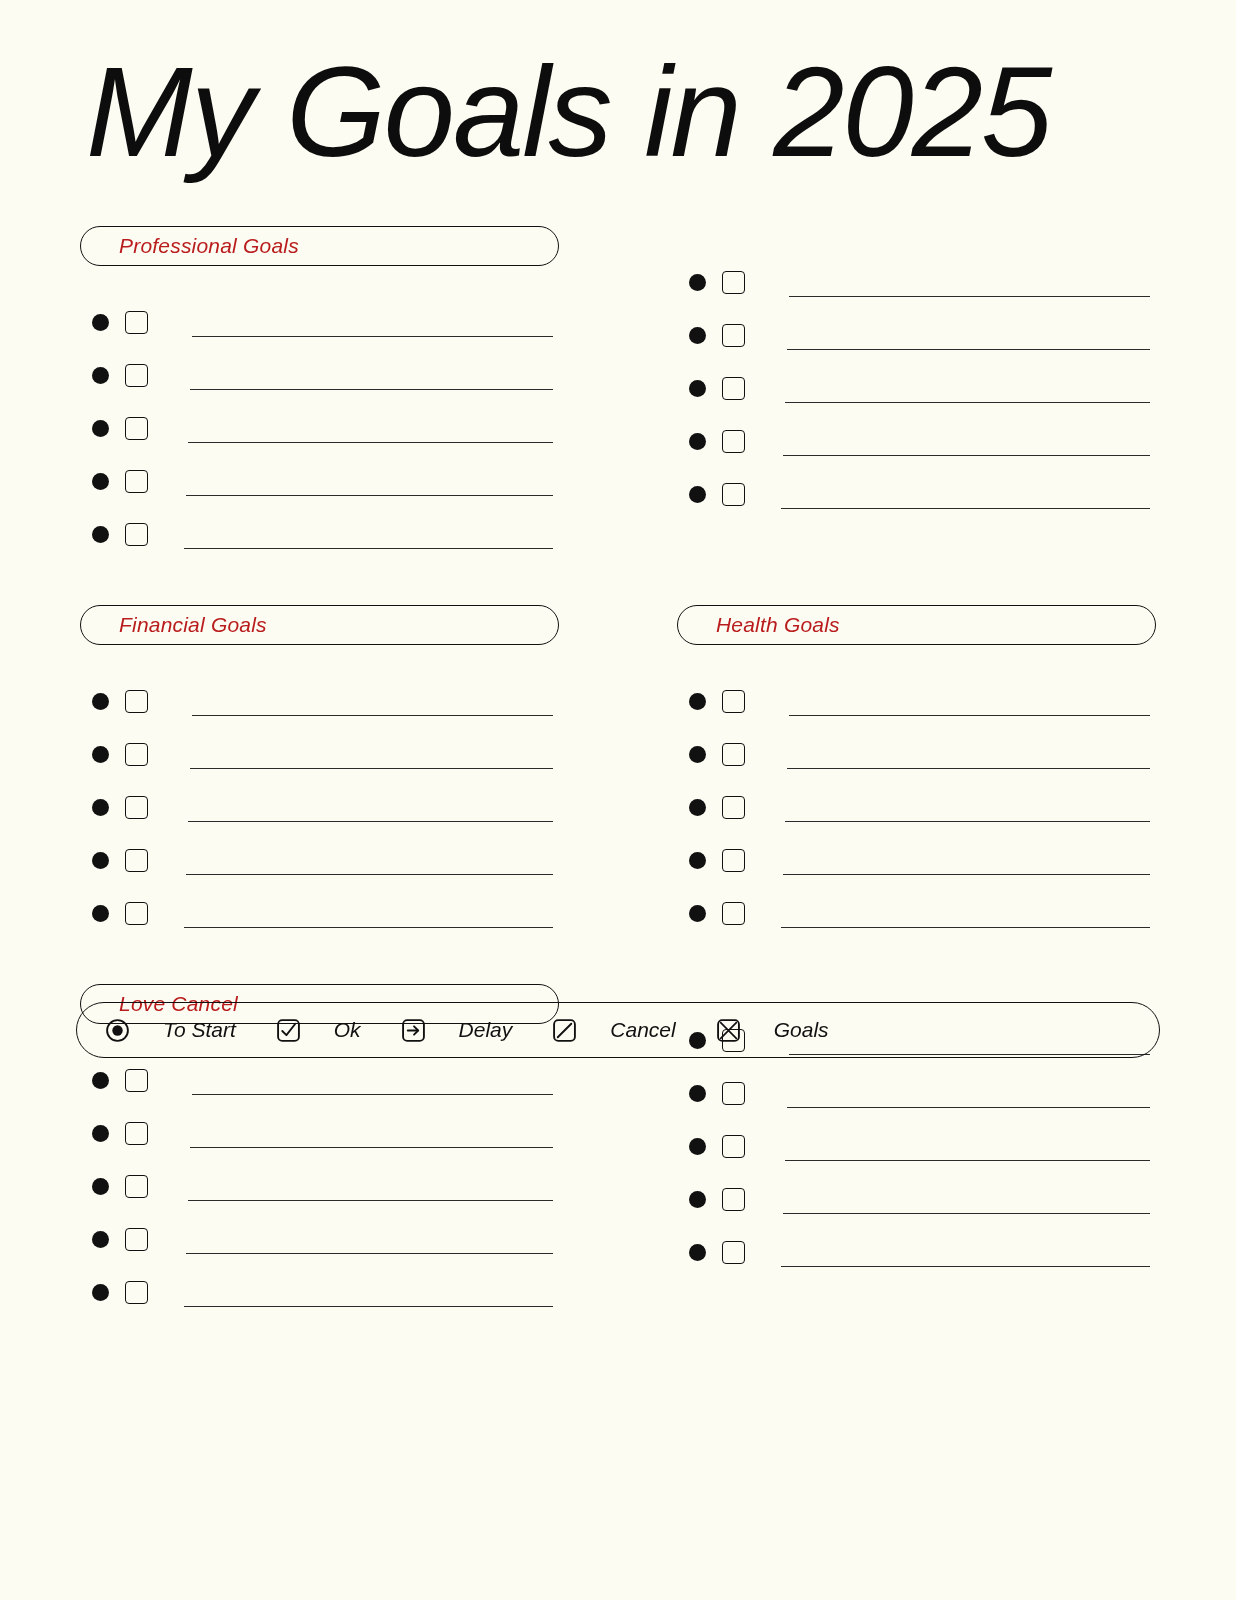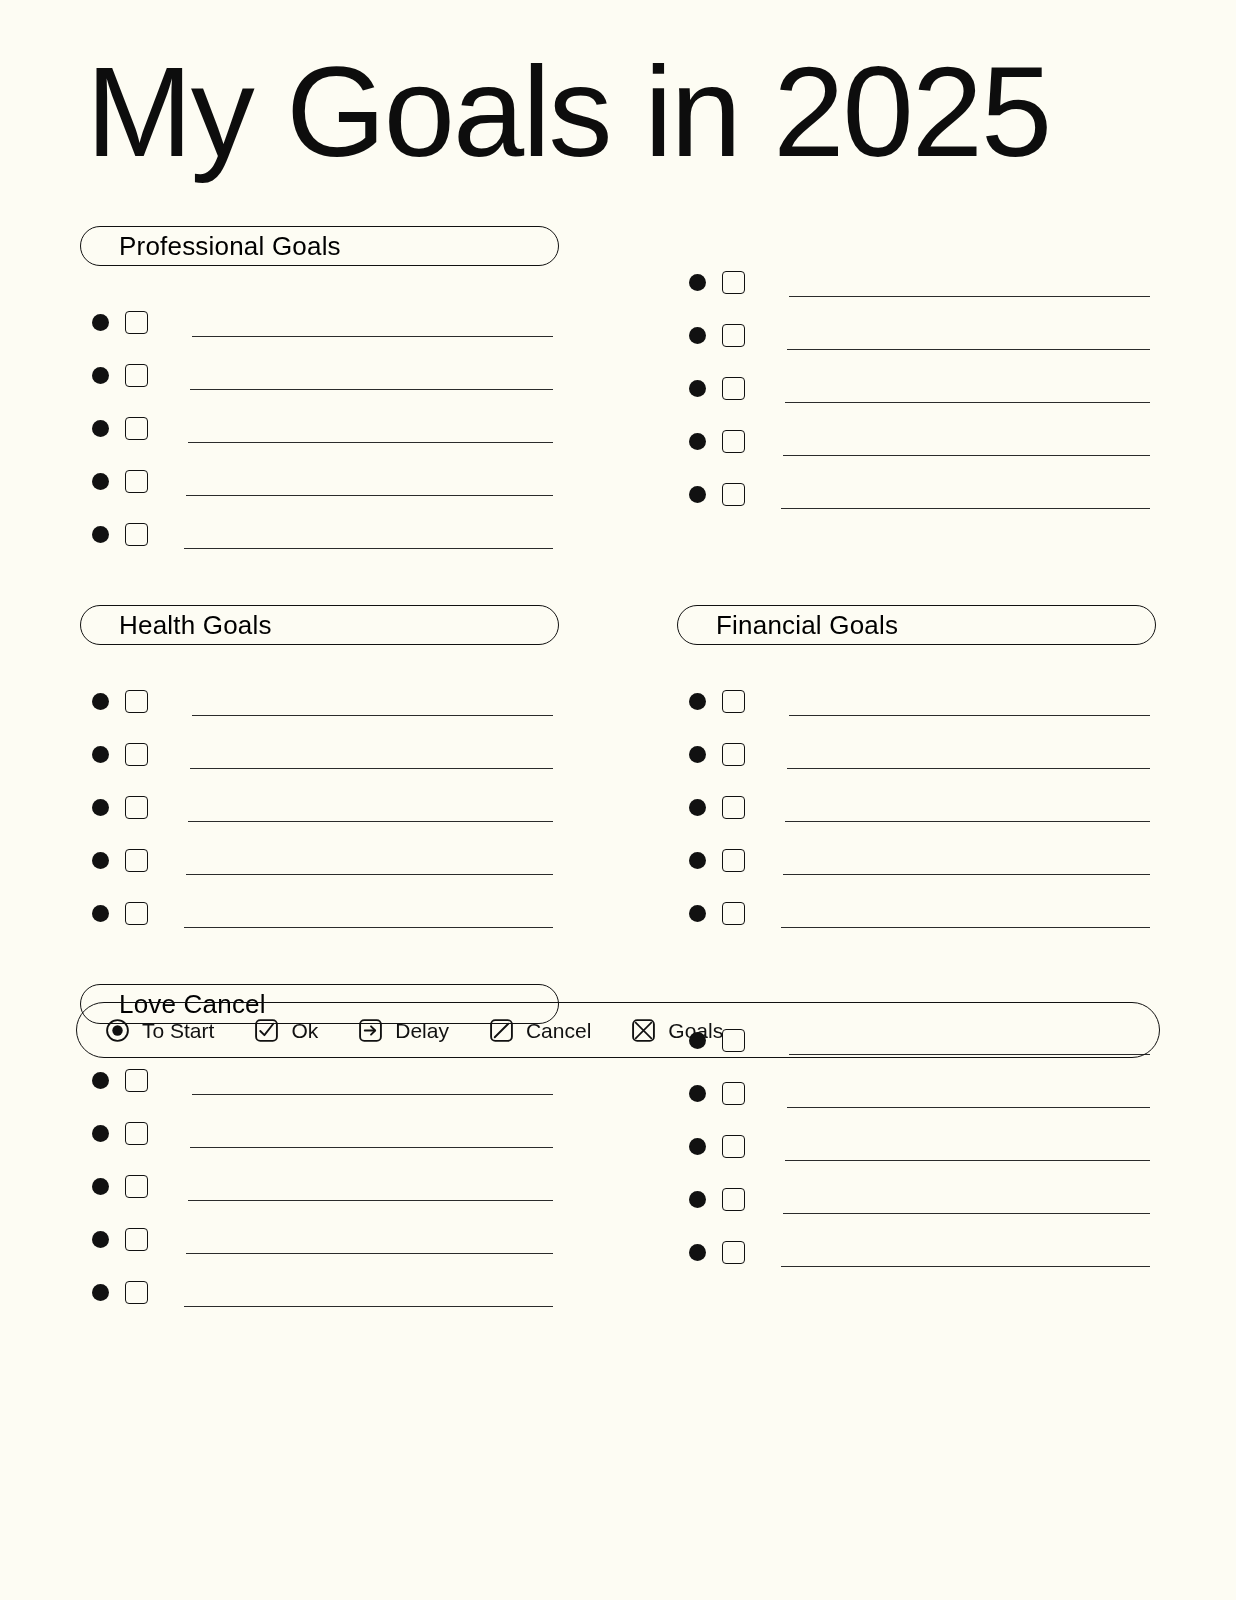--- a/index.html
+++ b/index.html
@@ -13,20 +13,21 @@
     font-family: "Liberation Sans", sans-serif;
     color: #111111;
     overflow: hidden;
   }
   .page {
     position: relative;
     width: 1236px;
     height: 1120px;
     box-sizing: border-box;
     padding: 0 80px;
+    font-style: italic;
   }
   .title {
     font-size: 128px;
     line-height: 1;
     font-weight: 400;
     letter-spacing: -2px;
     margin: 0;
     padding-top: 48px;
     padding-left: 6px;
     color: #0d0d0d;
@@ -46,23 +47,23 @@
     border: 1.6px solid #111;
     border-radius: 22px;
     height: 40px;
     display: flex;
     align-items: center;
     padding-left: 38px;
     box-sizing: border-box;
     background: transparent;
   }
   .section-title {
-    font-size: 26px;
+    font-size: 21px;
     letter-spacing: 0.2px;
-    color: #000000;
+    color: #b91c1c;
   }
   .rows {
     margin-top: 30px;
     margin-bottom: 44px;
   }
   .row {
     display: flex;
     align-items: center;
     height: 53px;
   }
@@ -107,22 +108,23 @@
     border: 1.6px solid #111;
     border-radius: 30px;
     height: 56px;
     display: flex;
     align-items: center;
     padding-left: 28px;
     box-sizing: border-box;
   }
   .legend-item {
     display: flex;
-    align-items: flex-end;
+    align-items: center;
     margin-right: 40px;
+    gap: 21px;
   }
   .legend-label {
     font-size: 21px;
     margin-left: 12px;
     color: #111;
   }
   .ico {
     width: 25px;
     height: 25px;
     flex: 0 0 auto;
@@ -196,54 +198,54 @@
         <div class="row">
           <span class="bullet"></span>
           <span class="box"></span>
           <span class="line"></span>
         </div>
       </div>
     </div>
 
     <div class="section">
       <div class="section-head">
+        <span class="section-title">Financial Goals</span>
+      </div>
+      <div class="rows">
+        <div class="row">
+          <span class="bullet"></span>
+          <span class="box"></span>
+          <span class="line"></span>
+        </div>
+        <div class="row">
+          <span class="bullet"></span>
+          <span class="box"></span>
+          <span class="line"></span>
+        </div>
+        <div class="row">
+          <span class="bullet"></span>
+          <span class="box"></span>
+          <span class="line"></span>
+        </div>
+        <div class="row">
+          <span class="bullet"></span>
+          <span class="box"></span>
+          <span class="line"></span>
+        </div>
+        <div class="row">
+          <span class="bullet"></span>
+          <span class="box"></span>
+          <span class="line"></span>
+        </div>
+      </div>
+    </div>
+
+    <div class="section">
+      <div class="section-head">
         <span class="section-title">Health Goals</span>
-      </div>
-      <div class="rows">
-        <div class="row">
-          <span class="bullet"></span>
-          <span class="box"></span>
-          <span class="line"></span>
-        </div>
-        <div class="row">
-          <span class="bullet"></span>
-          <span class="box"></span>
-          <span class="line"></span>
-        </div>
-        <div class="row">
-          <span class="bullet"></span>
-          <span class="box"></span>
-          <span class="line"></span>
-        </div>
-        <div class="row">
-          <span class="bullet"></span>
-          <span class="box"></span>
-          <span class="line"></span>
-        </div>
-        <div class="row">
-          <span class="bullet"></span>
-          <span class="box"></span>
-          <span class="line"></span>
-        </div>
-      </div>
-    </div>
-
-    <div class="section">
-      <div class="section-head">
-        <span class="section-title">Financial Goals</span>
       </div>
       <div class="rows">
         <div class="row">
           <span class="bullet"></span>
           <span class="box"></span>
           <span class="line"></span>
         </div>
         <div class="row">
           <span class="bullet"></span>
           <span class="box"></span>

